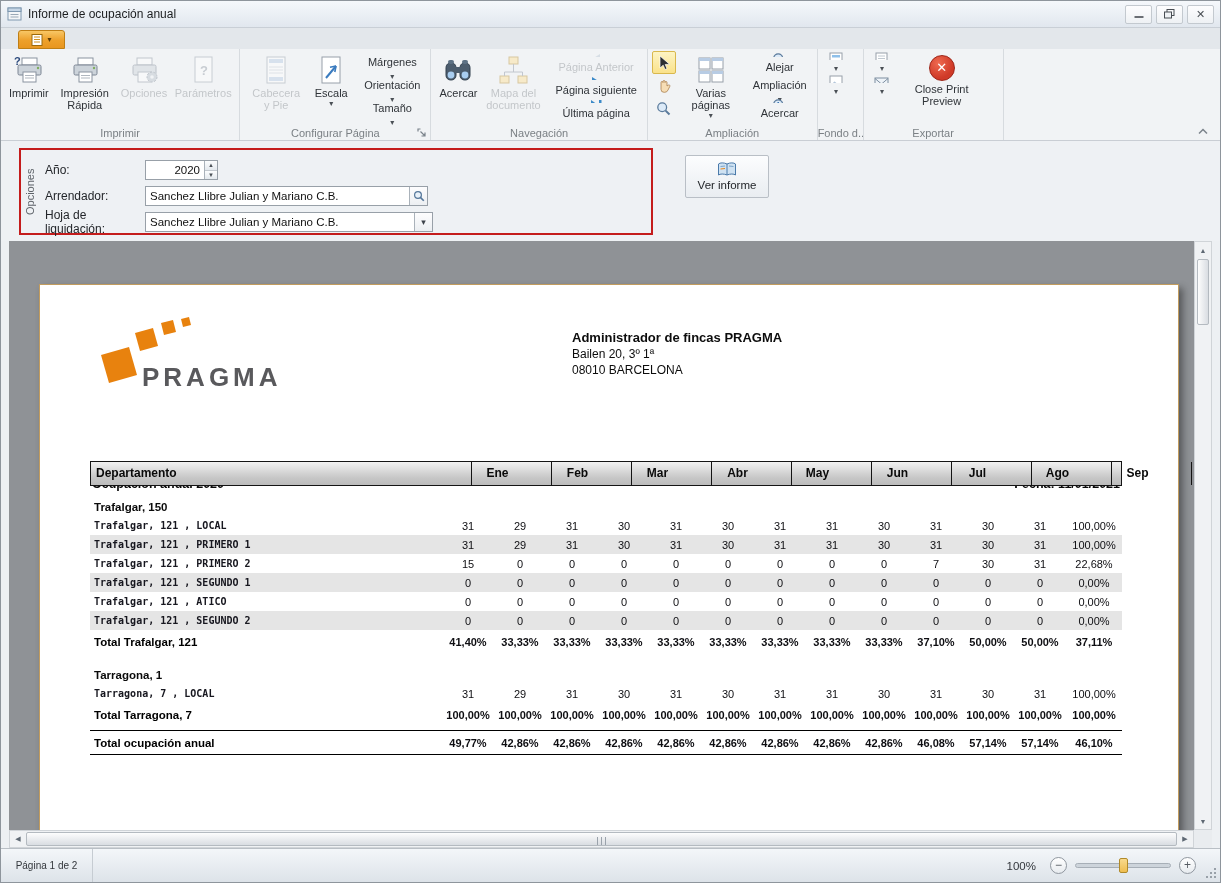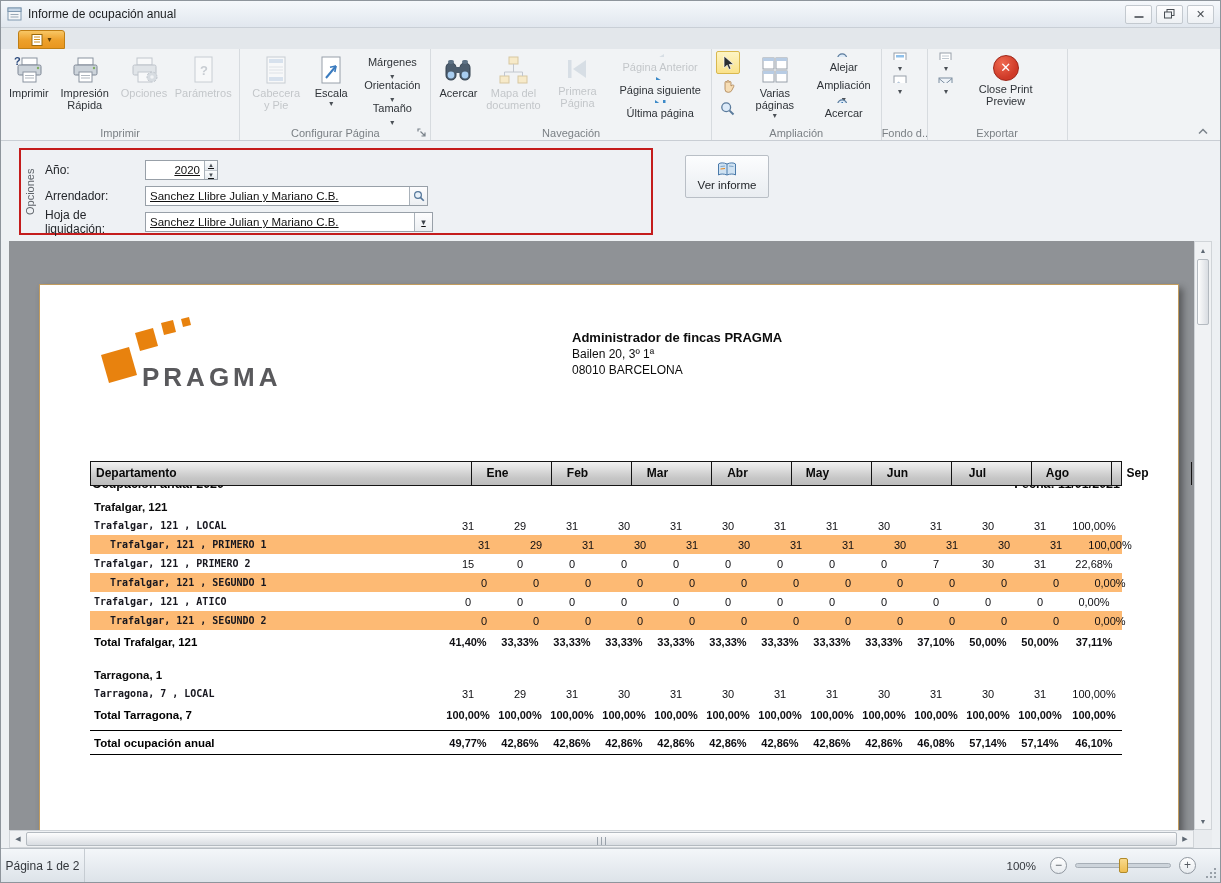--- a/index.html
+++ b/index.html
@@ -34,21 +34,21 @@
   .launcher{position:absolute;right:2px;bottom:1px;width:14px;height:14px;display:flex;align-items:center;justify-content:center;}
   .ribbon-chevron{position:absolute;right:8px;bottom:2px;width:18px;height:14px;display:flex;align-items:center;justify-content:center;}
   .close-ic{width:26px;height:26px;border-radius:50%;background:radial-gradient(circle at 35% 30%,#ef6a50,var(--close-button-red,#cf3a28) 65%);border:1px solid #9e2417;color:#fff;font-weight:bold;font-size:13px;display:flex;align-items:center;justify-content:center;}
 
   
   .options-strip{position:absolute;left:0;top:140px;right:0;height:100px;background:#eef1f4;}
   .opt-box{position:absolute;left:18px;top:7px;width:634px;height:87px;border:2px solid var(--highlight-red-border,#c41c1c);}
   .opt-vlabel{position:absolute;left:1px;top:0;bottom:0;width:16px;display:flex;align-items:center;justify-content:center;writing-mode:vertical-rl;transform:rotate(180deg);font-size:11px;color:#5f646a;}
   .opt-row{position:absolute;left:24px;height:20px;display:flex;align-items:center;}
   .opt-label{font-size:12px;color:#23262a;width:100px;}
-  .field{height:20px;background:#fff;border:1px solid #98a0a8;display:flex;align-items:center;font-size:11.5px;color:#111;text-decoration:underline;}
+  .field{height:20px;background:#fff;border:1px solid #98a0a8;display:flex;align-items:center;font-size:11.5px;color:#111;}
   .field .txt{flex:1;padding:0 4px;white-space:nowrap;overflow:hidden;}
   .spin-btns{width:13px;height:100%;display:flex;flex-direction:column;border-left:1px solid #aab2ba;}
   .spin-btns div{flex:1;font-size:6px;line-height:8px;text-align:center;color:#4a5056;background:linear-gradient(#fcfdfe,#e4e9ee);}
   .spin-btns div + div{border-top:1px solid #c2c8ce;}
   .field-btn{width:18px;height:100%;border-left:1px solid #aab2ba;background:linear-gradient(#fdfdfe,#eceff2);display:flex;align-items:center;justify-content:center;font-size:9px;color:#3d434a;}
   .view-report{position:absolute;left:684px;top:14px;width:84px;height:43px;border:1px solid #b9bfc6;border-radius:2px;background:linear-gradient(#fcfdfe,#e9edf1);display:flex;flex-direction:column;align-items:center;justify-content:center;gap:2px;font-size:11.5px;color:#23262a;}
 
   
   .preview-wrap{position:absolute;left:8px;right:8px;top:240px;bottom:34px;}
   .canvas{position:absolute;left:0;top:0;right:18px;bottom:18px;background:var(--preview-background,#8f9296);overflow:hidden;}
@@ -66,33 +66,33 @@
   .company .c1{font-weight:bold;font-size:13px;}
   .title-row{position:absolute;left:52px;right:58px;top:152px;display:flex;align-items:baseline;font-weight:bold;font-size:12.5px;color:#0a0a0a;}
   .title-row .t2{margin-left:12px;}
   .title-row .date{margin-left:auto;margin-top:40px;}
   .report-table{position:absolute;left:50px;top:176px;width:1032px;}
   .tgrid{display:grid;grid-template-columns:352px repeat(12,52px) 56px;}
   .thead{background:linear-gradient(#f1f1f1,#c6c6c6 70%,#bcbcbc);border:1px solid #141414;gap:28px;}
   .th{font-weight:bold;font-size:12px;text-align:center;padding:4px 0 5px 0;border-left:1px solid #141414;color:#0a0a0a;}
   .th:first-child{border-left:none;text-align:left;padding-left:5px;}
   .trow{align-items:center;}
-  .trow.shaded{background:#fdba74;padding-left:16px;}
+  .trow.shaded{background:#e5e5e5;}
   .trow-group{height:30px;align-items:end;padding-bottom:3px;font-weight:bold;font-size:11.5px;color:#0a0a0a;}
   .trow-data{height:19px;}
   .trow-data .td-label{font-family:"DejaVu Sans Mono",monospace;font-size:10px;font-weight:600;color:#17171f;}
   .trow-total{height:24px;font-weight:bold;}
   .trow-grand{height:25px;font-weight:bold;border-top:1px solid #000;border-bottom:1px solid #000;margin-top:3px;}
   .td-label{padding-left:4px;font-size:11.5px;}
   .td-num{text-align:center;font-size:11px;color:#0e0e12;}
   .trow-total .td-num,.trow-grand .td-num{font-size:11px;font-weight:bold;}
 
   
   .statusbar{position:absolute;left:0;right:0;bottom:0;height:34px;background:linear-gradient(#f3f6f9,#dde3e9);border-top:1px solid #b9bfc5;display:flex;align-items:center;}
-  .page-cell{width:84px;height:100%;display:flex;align-items:center;justify-content:center;border-right:1px solid #c6ccd2;font-size:12px;color:#33373c;}
+  .page-cell{width:92px;height:100%;display:flex;align-items:center;justify-content:center;border-right:1px solid #c6ccd2;font-size:10px;color:#33373c;}
   .zoom-cluster{margin-left:auto;display:flex;align-items:center;gap:8px;padding-right:24px;}
   .zoom-pct{font-size:11.5px;color:#33373c;margin-right:6px;}
   .zoom-btn{width:17px;height:17px;border:1px solid #8f969e;border-radius:50%;background:linear-gradient(#ffffff,#e7ebef);color:#565c63;font-size:12px;line-height:14px;text-align:center;}
   .zoom-slider{position:relative;width:96px;height:17px;}
   .zoom-track{position:absolute;left:0;right:0;top:6px;height:5px;background:#cdd4db;border:1px solid #a7afb7;border-radius:3px;}
   .zoom-thumb{position:absolute;left:44px;top:1px;width:9px;height:15px;background:linear-gradient(#f9da8d,#eebd50);border:1px solid #b18a29;border-radius:2px;}
   .grip{position:absolute;right:2px;bottom:2px;width:14px;height:14px;}
   .grip::before{content:"";position:absolute;right:2px;bottom:10px;width:2px;height:2px;background:#98a0a8;box-shadow:0 4px 0 #98a0a8,0 8px 0 #98a0a8,-4px 4px 0 #98a0a8,-4px 8px 0 #98a0a8,-8px 8px 0 #98a0a8;}
 </style>
 </head>
@@ -261,27 +261,20 @@
           <span class="lbl">Acercar</span>
         </div>
         <div class="btn-lg disabled">
           <svg width="32" height="30">
               <rect x="12" y="2" width="9" height="7" fill="#ffe094" stroke="#b8933e"></rect>
               <rect x="3" y="21" width="9" height="7" fill="#ffe094" stroke="#b8933e"></rect>
               <rect x="21" y="21" width="9" height="7" fill="#ffe094" stroke="#b8933e"></rect>
               <path d="M16.5 9 v5 M7.5 21 v-4 h18 v4 M16.5 14 v3" stroke="#8a93a0" fill="none"></path>
             </svg>
           <span class="lbl">Mapa del documento</span>
-        </div>
-        <div class="btn-lg disabled">
-          <svg width="28" height="28">
-              <rect x="5" y="5" width="3.5" height="18" fill="#b9c6d2"></rect>
-              <polygon points="23,5 23,23 10,14" fill="#b9c6d2"></polygon>
-            </svg>
-          <span class="lbl">Primera Página</span>
         </div>
         <div class="col" style="margin-left:4px;">
           <div class="btn-sm disabled">
             <svg width="14" height="14">
                 <polygon points="11,2 11,12 3,7" fill="#b9c6d2"></polygon>
               </svg>
             <span>Página Anterior</span>
           </div>
           <div class="btn-sm">
             <svg width="14" height="14">
@@ -513,21 +506,21 @@
               <div class="th">Jul</div>
               <div class="th">Ago</div>
               <div class="th">Sep</div>
               <div class="th">Oct</div>
               <div class="th">Nov</div>
               <div class="th">Dic</div>
               <div class="th">Fecha</div>
             </div>
           <div>
               <div class="tgrid trow trow-group">
-                <div class="td td-label" style="grid-column: 1 / -1;">Trafalgar, 121</div>
+                <div class="td td-label" style="grid-column: 1 / -1;">Trafalgar, 150</div>
               </div>
               <div class="tgrid trow trow-data">
                 <div class="td td-label">Trafalgar, 121 , LOCAL</div>
                 <div class="td td-num">31</div>
                 <div class="td td-num">29</div>
                 <div class="td td-num">31</div>
                 <div class="td td-num">30</div>
                 <div class="td td-num">31</div>
                 <div class="td td-num">30</div>
                 <div class="td td-num">31</div>

